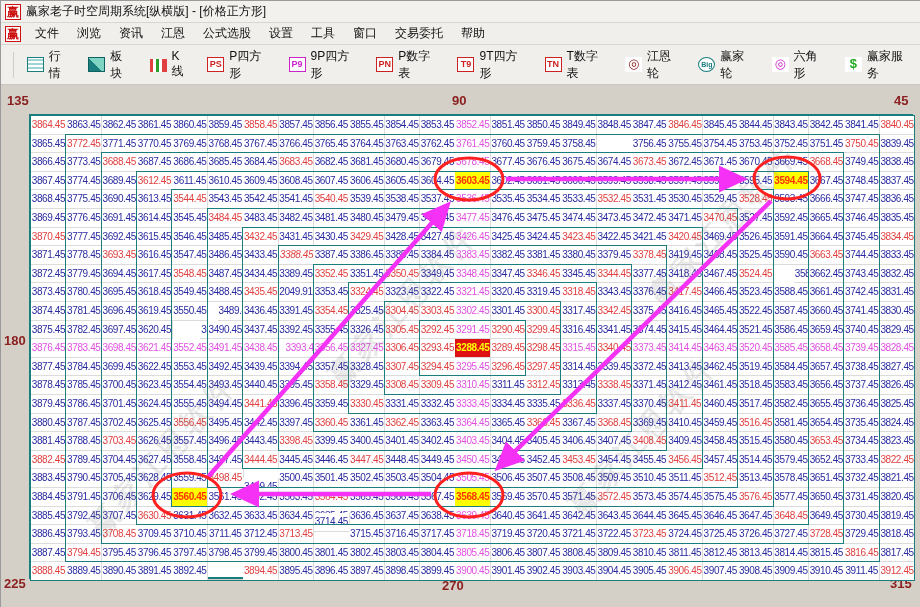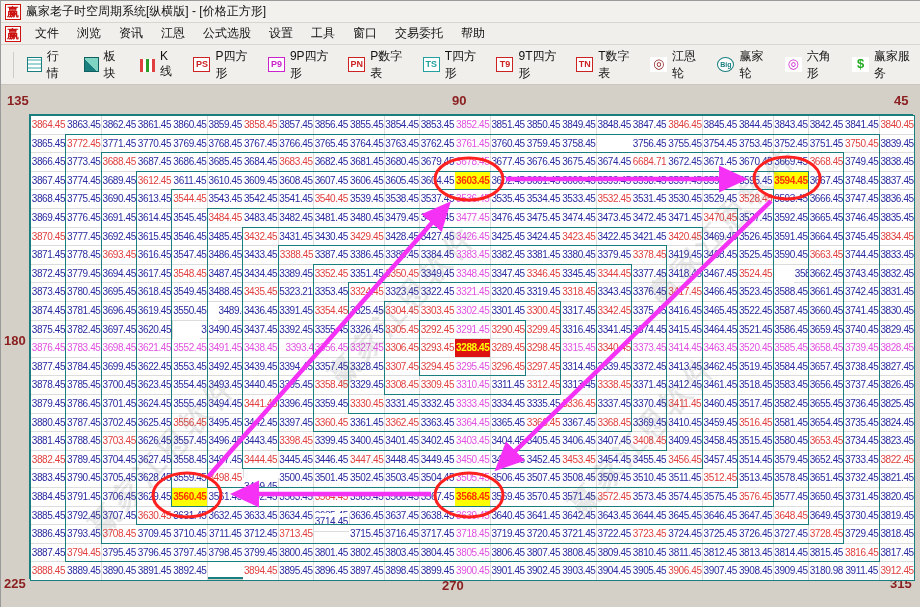--- a/index.html
+++ b/index.html
@@ -112,24 +112,20 @@
         <span class="tbadge" style="color: rgb(204, 34, 34); border: 1px solid rgb(204, 34, 34);">PS</span>
         <span>P四方形</span>
       </span>
       <span class="tool">
         <span class="tbadge" style="color: rgb(204, 34, 204); border: 1px solid rgb(204, 34, 204);">P9</span>
         <span>9P四方形</span>
       </span>
       <span class="tool">
         <span class="tbadge" style="color: rgb(204, 34, 34); border: 1px solid rgb(204, 34, 34);">PN</span>
         <span>P数字表</span>
-      </span>
-      <span class="tool">
-        <span class="tbadge" style="color: rgb(34, 160, 160); border: 1px solid rgb(34, 160, 160);">TS</span>
-        <span>T四方形</span>
       </span>
       <span class="tool">
         <span class="tbadge" style="color: rgb(204, 34, 34); border: 1px solid rgb(204, 34, 34);">T9</span>
         <span>9T四方形</span>
       </span>
       <span class="tool">
         <span class="tbadge" style="color: rgb(204, 34, 34); border: 1px solid rgb(204, 34, 34);">TN</span>
         <span>T数字表</span>
       </span>
       <span class="tool">
@@ -223,21 +219,21 @@
         <div class="cell c-red" style="left: 247.52px; top: 37.2px; width: 35.86px; height: 18.6px;">3683.45</div>
         <div class="cell c-blue" style="left: 282.88px; top: 37.2px; width: 35.86px; height: 18.6px;">3682.45</div>
         <div class="cell c-blue" style="left: 318.24px; top: 37.2px; width: 35.86px; height: 18.6px;">3681.45</div>
         <div class="cell c-blue" style="left: 353.6px; top: 37.2px; width: 35.86px; height: 18.6px;">3680.45</div>
         <div class="cell c-blue" style="left: 388.96px; top: 37.2px; width: 35.86px; height: 18.6px;">3679.45</div>
         <div class="cell c-magenta" style="left: 424.32px; top: 37.2px; width: 35.86px; height: 18.6px;">3678.45</div>
         <div class="cell c-blue" style="left: 459.68px; top: 37.2px; width: 35.86px; height: 18.6px;">3677.45</div>
         <div class="cell c-blue" style="left: 495.04px; top: 37.2px; width: 35.86px; height: 18.6px;">3676.45</div>
         <div class="cell c-blue" style="left: 530.4px; top: 37.2px; width: 35.86px; height: 18.6px;">3675.45</div>
         <div class="cell c-blue" style="left: 565.76px; top: 37.2px; width: 35.86px; height: 18.6px;">3674.45</div>
-        <div class="cell c-red" style="left: 601.12px; top: 37.2px; width: 35.86px; height: 18.6px;">6684.71</div>
+        <div class="cell c-red" style="left: 601.12px; top: 37.2px; width: 35.86px; height: 18.6px;">3673.45</div>
         <div class="cell c-blue" style="left: 636.48px; top: 37.2px; width: 35.86px; height: 18.6px;">3672.45</div>
         <div class="cell c-blue" style="left: 671.84px; top: 37.2px; width: 35.86px; height: 18.6px;">3671.45</div>
         <div class="cell c-blue" style="left: 707.2px; top: 37.2px; width: 35.86px; height: 18.6px;">3670.45</div>
         <div class="cell c-blue" style="left: 742.56px; top: 37.2px; width: 35.86px; height: 18.6px;">3669.45</div>
         <div class="cell c-red" style="left: 777.92px; top: 37.2px; width: 35.86px; height: 18.6px;">3668.45</div>
         <div class="cell c-blue" style="left: 813.28px; top: 37.2px; width: 35.86px; height: 18.6px;">3749.45</div>
         <div class="cell c-blue" style="left: 848.64px; top: 37.2px; width: 35.86px; height: 18.6px;">3838.45</div>
         <div class="cell c-blue" style="left: 0px; top: 55.8px; width: 35.86px; height: 18.6px;">3867.45</div>
         <div class="cell c-blue" style="left: 35.36px; top: 55.8px; width: 35.86px; height: 18.6px;">3774.45</div>
         <div class="cell c-blue" style="left: 70.72px; top: 55.8px; width: 35.86px; height: 18.6px;">3689.45</div>
@@ -338,21 +334,21 @@
         <div class="cell c-blue" style="left: 777.92px; top: 111.6px; width: 35.86px; height: 18.6px;">3664.45</div>
         <div class="cell c-blue" style="left: 813.28px; top: 111.6px; width: 35.86px; height: 18.6px;">3745.45</div>
         <div class="cell c-red" style="left: 848.64px; top: 111.6px; width: 35.86px; height: 18.6px;">3834.45</div>
         <div class="cell c-blue" style="left: 0px; top: 130.2px; width: 35.86px; height: 18.6px;">3871.45</div>
         <div class="cell c-blue" style="left: 35.36px; top: 130.2px; width: 35.86px; height: 18.6px;">3778.45</div>
         <div class="cell c-red" style="left: 70.72px; top: 130.2px; width: 35.86px; height: 18.6px;">3693.45</div>
         <div class="cell c-blue" style="left: 106.08px; top: 130.2px; width: 35.86px; height: 18.6px;">3616.45</div>
         <div class="cell c-blue" style="left: 141.44px; top: 130.2px; width: 35.86px; height: 18.6px;">3547.45</div>
         <div class="cell c-blue" style="left: 176.8px; top: 130.2px; width: 35.86px; height: 18.6px;">3486.45</div>
         <div class="cell c-blue" style="left: 212.16px; top: 130.2px; width: 35.86px; height: 18.6px;">3433.45</div>
-        <div class="cell c-red" style="left: 247.52px; top: 130.2px; width: 37px; height: 18.6px;">3388.45</div>
+        <div class="cell c-red" style="left: 247.52px; top: 130.2px; width: 37px; height: 18.6px; font-style: italic;">3388.45</div>
         <div class="cell c-blue" style="left: 282.88px; top: 130.2px; width: 35.86px; height: 18.6px;">3387.45</div>
         <div class="cell c-blue" style="left: 318.24px; top: 130.2px; width: 35.86px; height: 18.6px;">3386.45</div>
         <div class="cell c-blue" style="left: 353.6px; top: 130.2px; width: 35.86px; height: 18.6px;">3385.45</div>
         <div class="cell c-blue" style="left: 388.96px; top: 130.2px; width: 35.86px; height: 18.6px;">3384.45</div>
         <div class="cell c-magenta" style="left: 424.32px; top: 130.2px; width: 35.86px; height: 18.6px;">3383.45</div>
         <div class="cell c-blue" style="left: 459.68px; top: 130.2px; width: 35.86px; height: 18.6px;">3382.45</div>
         <div class="cell c-blue" style="left: 495.04px; top: 130.2px; width: 35.86px; height: 18.6px;">3381.45</div>
         <div class="cell c-blue" style="left: 530.4px; top: 130.2px; width: 35.86px; height: 18.6px;">3380.45</div>
         <div class="cell c-blue" style="left: 565.76px; top: 130.2px; width: 35.86px; height: 18.6px;">3379.45</div>
         <div class="cell c-red" style="left: 601.12px; top: 130.2px; width: 35.86px; height: 18.6px;">3378.45</div>
@@ -388,21 +384,21 @@
         <div class="cell c-blue" style="left: 777.92px; top: 148.8px; width: 35.86px; height: 18.6px;">3662.45</div>
         <div class="cell c-blue" style="left: 813.28px; top: 148.8px; width: 35.86px; height: 18.6px;">3743.45</div>
         <div class="cell c-blue" style="left: 848.64px; top: 148.8px; width: 35.86px; height: 18.6px;">3832.45</div>
         <div class="cell c-blue" style="left: 0px; top: 167.4px; width: 35.86px; height: 18.6px;">3873.45</div>
         <div class="cell c-blue" style="left: 35.36px; top: 167.4px; width: 35.86px; height: 18.6px;">3780.45</div>
         <div class="cell c-blue" style="left: 70.72px; top: 167.4px; width: 35.86px; height: 18.6px;">3695.45</div>
         <div class="cell c-blue" style="left: 106.08px; top: 167.4px; width: 35.86px; height: 18.6px;">3618.45</div>
         <div class="cell c-blue" style="left: 141.44px; top: 167.4px; width: 35.86px; height: 18.6px;">3549.45</div>
         <div class="cell c-blue" style="left: 176.8px; top: 167.4px; width: 35.86px; height: 18.6px;">3488.45</div>
         <div class="cell c-red" style="left: 212.16px; top: 167.4px; width: 35.86px; height: 18.6px;">3435.45</div>
-        <div class="cell c-blue" style="left: 247.52px; top: 167.4px; width: 35.86px; height: 18.6px;">5323.21</div>
+        <div class="cell c-blue" style="left: 247.52px; top: 167.4px; width: 35.86px; height: 18.6px;">2049.91</div>
         <div class="cell c-blue" style="left: 282.88px; top: 167.4px; width: 35.86px; height: 18.6px;">3353.45</div>
         <div class="cell c-red" style="left: 318.24px; top: 167.4px; width: 35.86px; height: 18.6px;">3324.45</div>
         <div class="cell c-blue" style="left: 353.6px; top: 167.4px; width: 35.86px; height: 18.6px;">3323.45</div>
         <div class="cell c-blue" style="left: 388.96px; top: 167.4px; width: 35.86px; height: 18.6px;">3322.45</div>
         <div class="cell c-magenta" style="left: 424.32px; top: 167.4px; width: 35.86px; height: 18.6px;">3321.45</div>
         <div class="cell c-blue" style="left: 459.68px; top: 167.4px; width: 35.86px; height: 18.6px;">3320.45</div>
         <div class="cell c-blue" style="left: 495.04px; top: 167.4px; width: 35.86px; height: 18.6px;">3319.45</div>
         <div class="cell c-red" style="left: 530.4px; top: 167.4px; width: 35.86px; height: 18.6px;">3318.45</div>
         <div class="cell c-blue" style="left: 565.76px; top: 167.4px; width: 35.86px; height: 18.6px;">3343.45</div>
         <div class="cell c-blue" style="left: 601.12px; top: 167.4px; width: 35.86px; height: 18.6px;">3376.45</div>
@@ -778,21 +774,21 @@
         <div class="cell c-magenta" style="left: 424.32px; top: 446.4px; width: 35.86px; height: 18.6px;">3900.45</div>
         <div class="cell c-blue" style="left: 459.68px; top: 446.4px; width: 35.86px; height: 18.6px;">3901.45</div>
         <div class="cell c-blue" style="left: 495.04px; top: 446.4px; width: 35.86px; height: 18.6px;">3902.45</div>
         <div class="cell c-blue" style="left: 530.4px; top: 446.4px; width: 35.86px; height: 18.6px;">3903.45</div>
         <div class="cell c-blue" style="left: 565.76px; top: 446.4px; width: 35.86px; height: 18.6px;">3904.45</div>
         <div class="cell c-blue" style="left: 601.12px; top: 446.4px; width: 35.86px; height: 18.6px;">3905.45</div>
         <div class="cell c-red" style="left: 636.48px; top: 446.4px; width: 35.86px; height: 18.6px;">3906.45</div>
         <div class="cell c-blue" style="left: 671.84px; top: 446.4px; width: 35.86px; height: 18.6px;">3907.45</div>
         <div class="cell c-blue" style="left: 707.2px; top: 446.4px; width: 35.86px; height: 18.6px;">3908.45</div>
         <div class="cell c-blue" style="left: 742.56px; top: 446.4px; width: 35.86px; height: 18.6px;">3909.45</div>
-        <div class="cell c-blue" style="left: 777.92px; top: 446.4px; width: 35.86px; height: 18.6px;">3180.98</div>
+        <div class="cell c-blue" style="left: 777.92px; top: 446.4px; width: 35.86px; height: 18.6px;">3910.45</div>
         <div class="cell c-blue" style="left: 813.28px; top: 446.4px; width: 35.86px; height: 18.6px;">3911.45</div>
         <div class="cell c-red" style="left: 848.64px; top: 446.4px; width: 35.86px; height: 18.6px;">3912.45</div>
         <div class="ring" style="left: 387.96px; top: 203.6px; width: 107.08px; height: 56.8px;"></div>
         <div class="ring" style="left: 352.6px; top: 185px; width: 177.8px; height: 94px;"></div>
         <div class="ring" style="left: 317.24px; top: 166.4px; width: 248.52px; height: 131.2px;"></div>
         <div class="ring" style="left: 281.88px; top: 147.8px; width: 319.24px; height: 168.4px;"></div>
         <div class="ring" style="left: 246.52px; top: 129.2px; width: 389.96px; height: 205.6px;"></div>
         <div class="ring" style="left: 211.16px; top: 110.6px; width: 460.68px; height: 242.8px;"></div>
         <div class="ring" style="left: 175.8px; top: 92px; width: 531.4px; height: 280px;"></div>
         <div class="ring" style="left: 140.44px; top: 73.4px; width: 602.12px; height: 317.2px;"></div>

